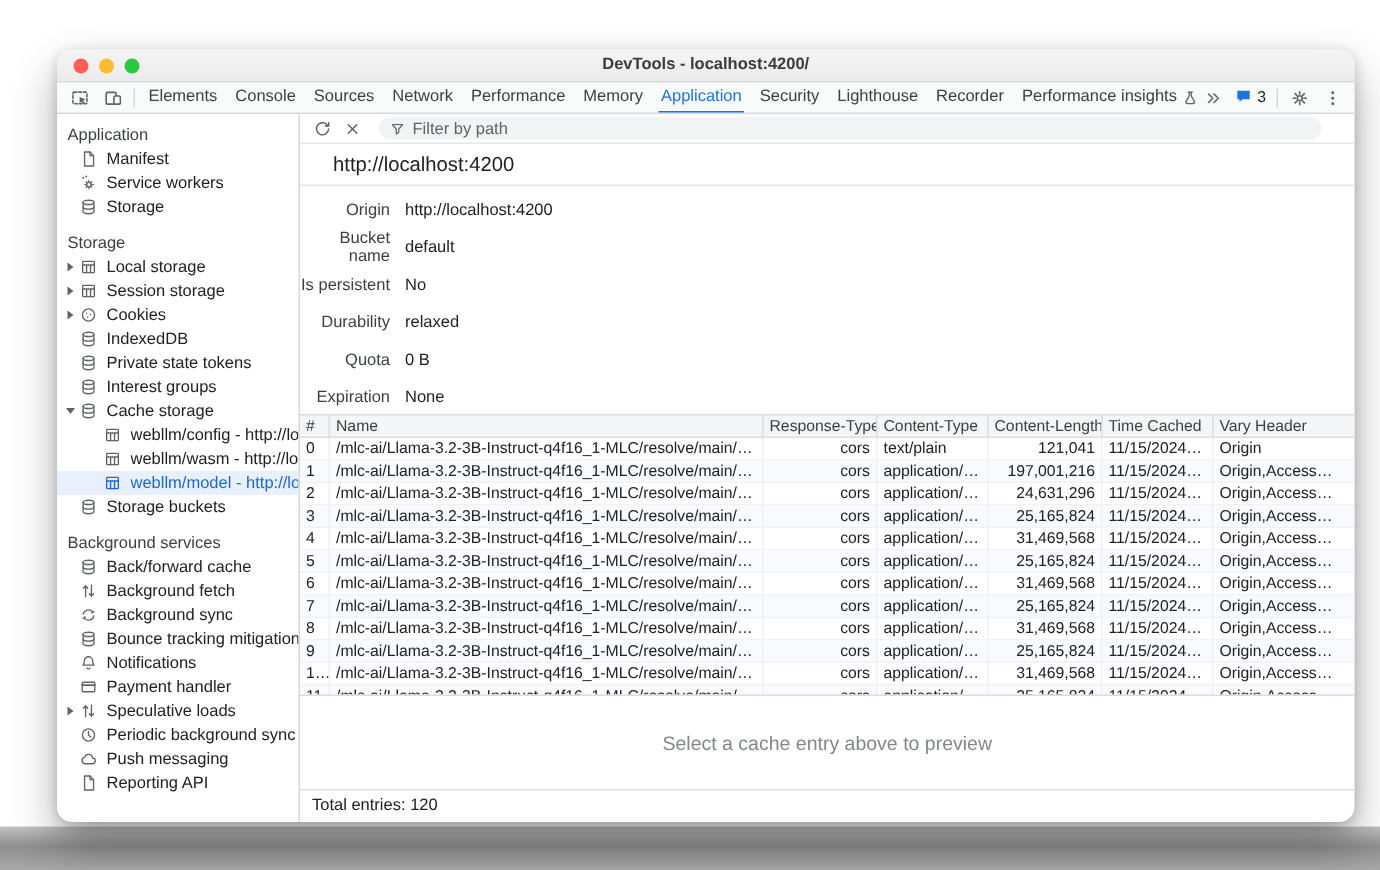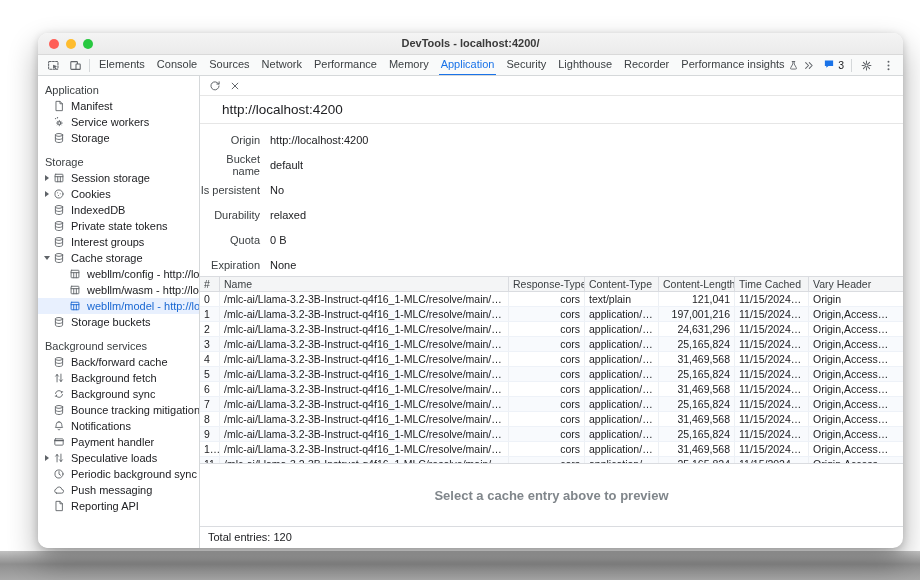--- a/index.html
+++ b/index.html
@@ -72,21 +72,21 @@
   .cell:last-child{border-right:none}
   .align-right{text-align:right}
   .c-idx{flex:0 0 20px}
   .c-name{flex:0 0 289px}
   .c-response_type{flex:0 0 76px}
   .c-content_type{flex:0 0 74px}
   .c-content_length{flex:0 0 76px}
   .c-time_cached{flex:0 0 74px}
   .c-vary_header{flex:1 1 auto;min-width:0}
   .preview{flex:1;border-top:1px solid #dadce0;display:flex;align-items:center;justify-content:center}
-  .preview span{font-size:13px;font-weight:700;color:#80868b}
+  .preview span{font-size:13px;font-weight:400;color:#80868b}
   .statusbar{flex:0 0 22px;border-top:1px solid #dadce0;line-height:20px;font-size:11px;color:#202124;padding-left:8px}
 </style>
 </head>
 <body>
 
 <div class="desk"></div>
 
 <div class="window">
 
   <div class="titlebar">
@@ -219,20 +219,30 @@
         </div>
         <div class="stitle">Storage</div>
         <div class="srow">
           <span class="arrow collapsed"></span>
           <span class="icon">
             <svg viewBox="0 0 16 16">
               <rect x="2.8" y="3" width="10.4" height="10" rx="0.8"></rect>
               <path d="M2.8 6.2h10.4M6.3 6.2V13M9.8 6.2V13"></path>
             </svg>
           </span>
+          <span class="slabel">Local storage</span>
+        </div>
+        <div class="srow">
+          <span class="arrow collapsed"></span>
+          <span class="icon">
+            <svg viewBox="0 0 16 16">
+              <rect x="2.8" y="3" width="10.4" height="10" rx="0.8"></rect>
+              <path d="M2.8 6.2h10.4M6.3 6.2V13M9.8 6.2V13"></path>
+            </svg>
+          </span>
           <span class="slabel">Session storage</span>
         </div>
         <div class="srow">
           <span class="arrow collapsed"></span>
           <span class="icon">
             <svg viewBox="0 0 16 16">
               <circle cx="8" cy="8" r="5.4"></circle>
               <circle class="f" cx="6.2" cy="6.4" r="0.7"></circle>
               <circle class="f" cx="9.6" cy="7.6" r="0.7"></circle>
               <circle class="f" cx="7.2" cy="10" r="0.7"></circle>
@@ -433,20 +443,28 @@
             <svg viewBox="0 0 16 16">
               <path d="M12.9 5.5A5.4 5.4 0 1 0 13.4 8"></path>
               <path d="M13.5 2.4v3h-3"></path>
             </svg>
           </span>
         <span class="tool" id="btn-clear">
             <svg viewBox="0 0 16 16">
               <path d="M4.2 4.2l7.6 7.6M11.8 4.2l-7.6 7.6"></path>
             </svg>
           </span>
+        <div class="filter">
+          <span id="funnel" style="display:flex;align-items:center">
+              <svg viewBox="0 0 16 16">
+                <path d="M2.6 3.2h10.8L9.3 8.2v3.6l-2.6 1.4V8.2z"></path>
+              </svg>
+            </span>
+          <input placeholder="Filter by path" style="">
+        </div>
       </div>
 
       <div class="origin-title">http://localhost:4200</div>
 
       <div class="meta" id="meta">
           <div class="mrow">
             <span class="mlabel">Origin</span>
             <span class="mvalue">http://localhost:4200</span>
           </div>
           <div class="mrow">

